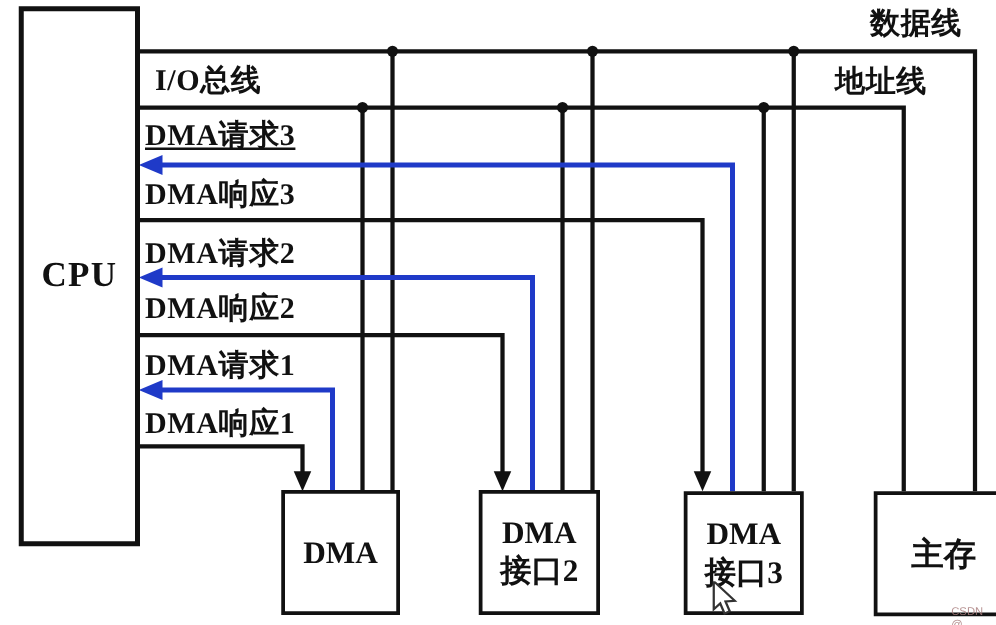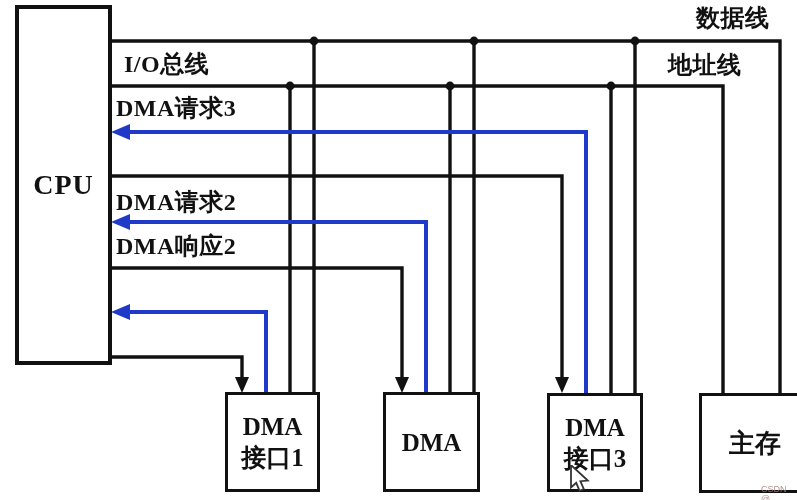--- a/index.html
+++ b/index.html
@@ -16,21 +16,21 @@
   .wires .b{fill:none;stroke:var(--accent-blue,#1f3ac8);stroke-width:4;}
   .wires .kf{fill:var(--line-black,#111);stroke:none;}
   .wires .bf{fill:var(--accent-blue,#1f3ac8);stroke:none;}
   .box{
     position:absolute;z-index:2;background:#fff;
     border:3.5px solid var(--line-black,#111);
     box-sizing:border-box;
     display:flex;flex-direction:column;align-items:center;justify-content:center;
     font-weight:bold;text-align:center;
   }
-  .cpu-box{left:15px;top:5px;width:97px;height:360px;border-width:4px;font-size:28px;letter-spacing:1px;}
+  .cpu-box{left:15px;top:5px;width:97px;height:432px;border-width:4px;font-size:28px;letter-spacing:1px;}
   .dev-box{top:392px;width:95px;height:100px;font-size:25px;line-height:31px;}
   .lbl{
     position:absolute;z-index:3;white-space:nowrap;
     font-size:24px;letter-spacing:0.5px;
   }
   .sig{font-weight:bold;}
   .buslbl{font-weight:600;}
   .iobus{font-weight:bold;}
   .watermark{
     position:absolute;z-index:4;
@@ -87,30 +87,33 @@
   </svg>
 
   <div class="box cpu-box">
     <span>CPU</span>
   </div>
 
   <div class="lbl iobus" style="left:124px;top:48px;">I/O总线</div>
   <div class="lbl buslbl" style="left:696px;top:2px;">数据线</div>
   <div class="lbl buslbl" style="left:668px;top:49px;">地址线</div>
 
-  <div class="lbl sig" style="left:116px;top:92px;">DMA请求3</div>
+  <div class="lbl sig" style="left:116px;top:92px;text-decoration:underline;">DMA请求3</div>
+  <div class="lbl sig" style="left:116px;top:139px;">DMA响应3</div>
   <div class="lbl sig" style="left:116px;top:186px;">DMA请求2</div>
   <div class="lbl sig" style="left:116px;top:230px;">DMA响应2</div>
+  <div class="lbl sig" style="left:116px;top:276px;">DMA请求1</div>
+  <div class="lbl sig" style="left:116px;top:322px;">DMA响应1</div>
 
   <div class="box dev-box" style="left:225px;width:95px;">
     <span>DMA</span>
-    <span>接口1</span>
   </div>
   <div class="box dev-box" style="left:383px;width:97px;">
     <span>DMA</span>
+    <span>接口2</span>
   </div>
   <div class="box dev-box" style="left:547px;top:393px;width:96px;height:99px;">
     <span>DMA</span>
     <span>接口3</span>
   </div>
   <div class="box dev-box" style="left:699px;top:393px;width:112px;font-size:26px;">
     <span>主存</span>
   </div>
 
   <svg class="cursor" style="left:569px;top:465px;" width="26" height="28" viewBox="0 0 13 14">

